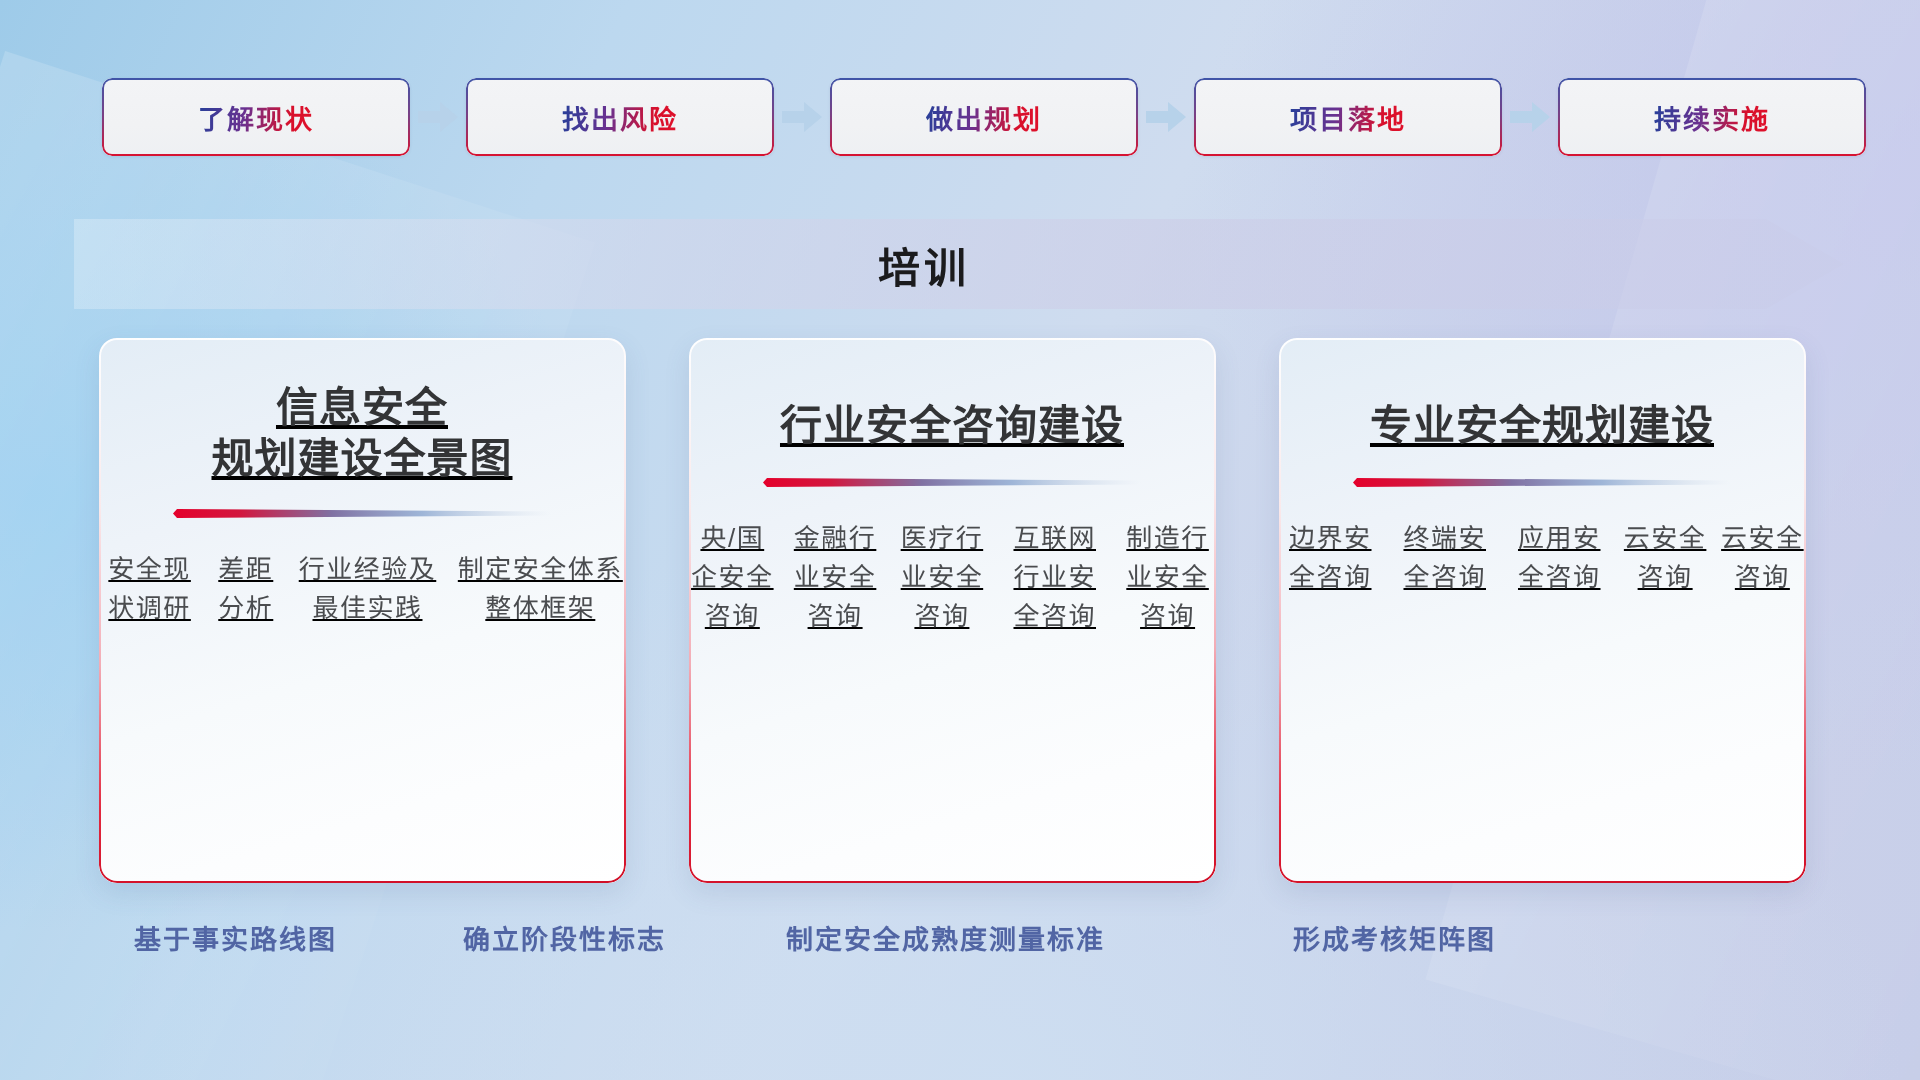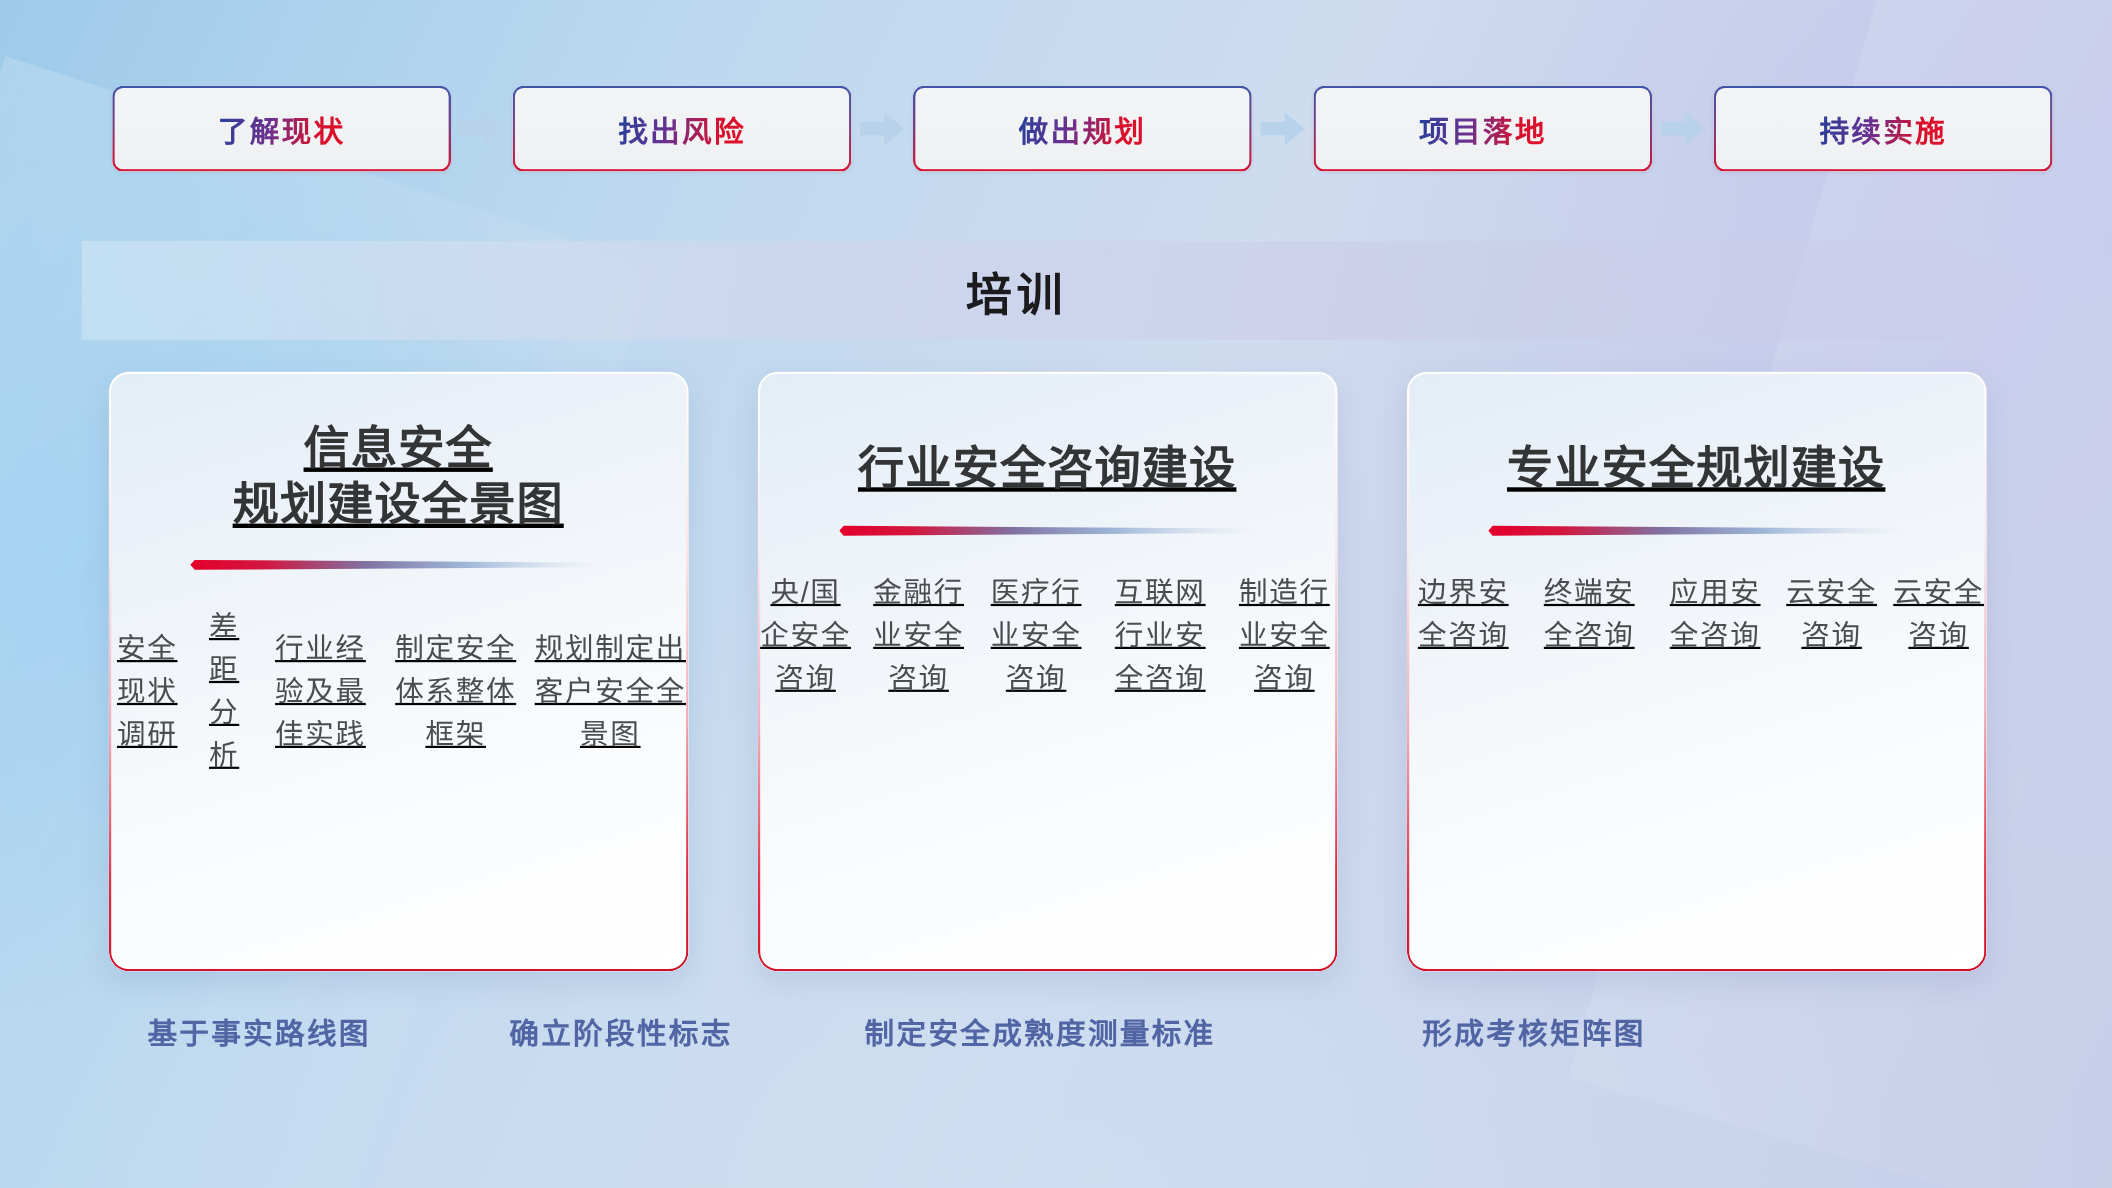--- a/index.html
+++ b/index.html
@@ -222,21 +222,20 @@
           </linearGradient>
         </defs>
         <path d="M4 3 L378 5.5 L378 9.5 L4 12 L0 7.5 Z" fill="url(#rule1)"></path>
       </svg>
     </div>
     <ul class="card-list">
       <li>安全现状调研</li>
       <li>差距分析</li>
       <li>行业经验及最佳实践</li>
       <li>制定安全体系整体框架</li>
-      <li>规划制定出客户安全全景图</li>
     </ul>
   </div>
 
   <div class="card c2">
     <div class="card-title">
       <span class="ln">行业安全咨询建设</span>
     </div>
     <div class="card-rule">
       <svg viewBox="0 0 378 14" preserveAspectRatio="none" aria-hidden="true">
         <defs>

